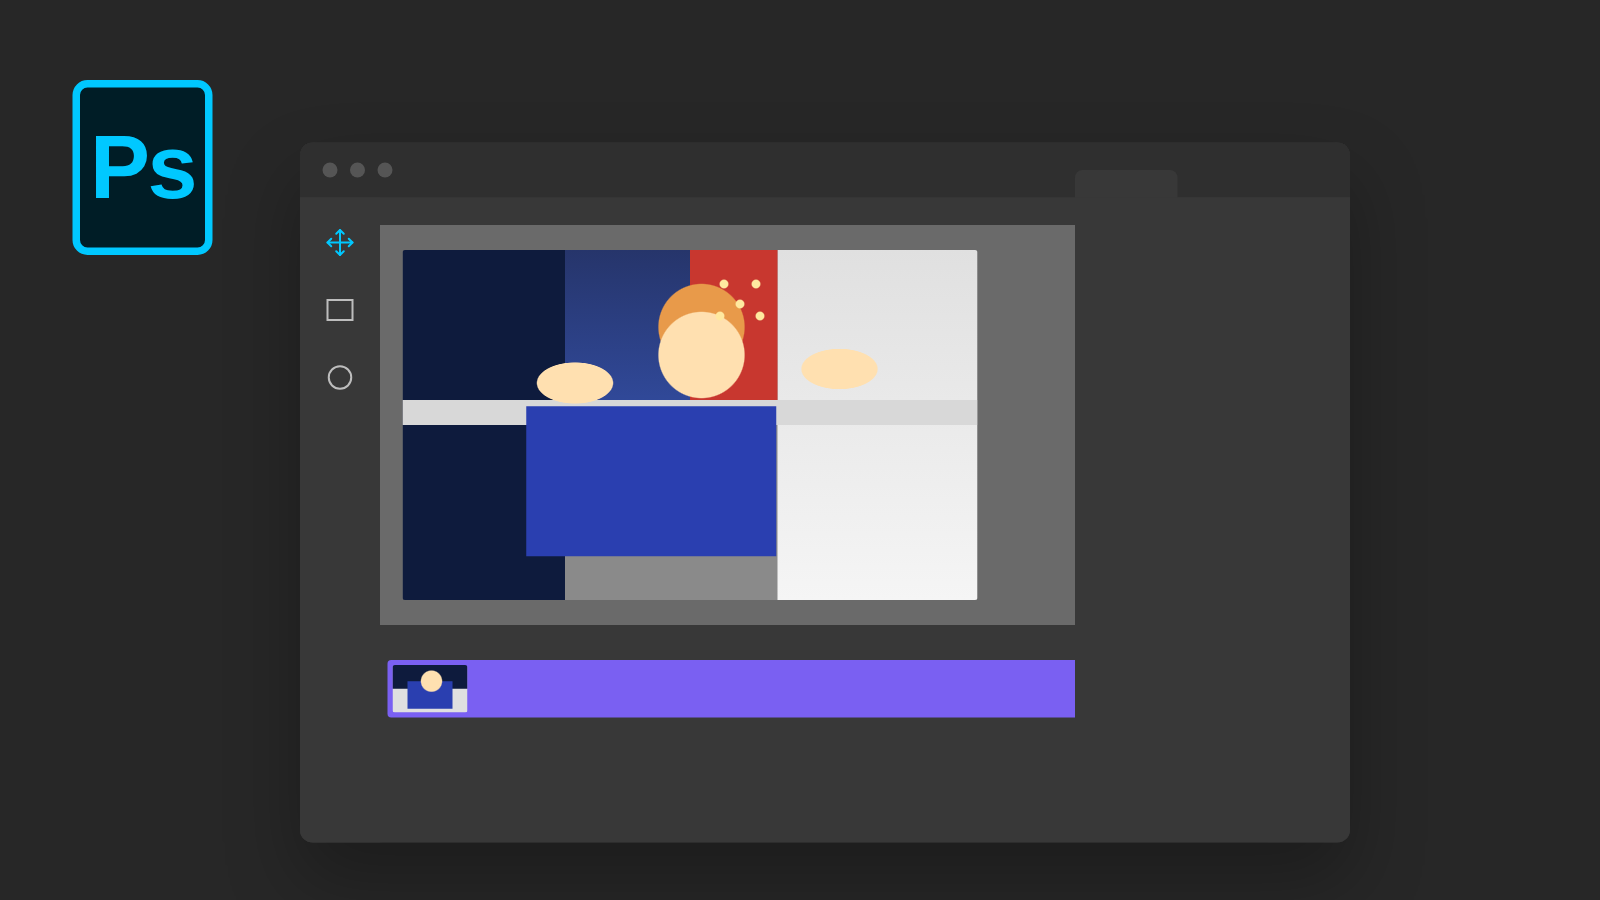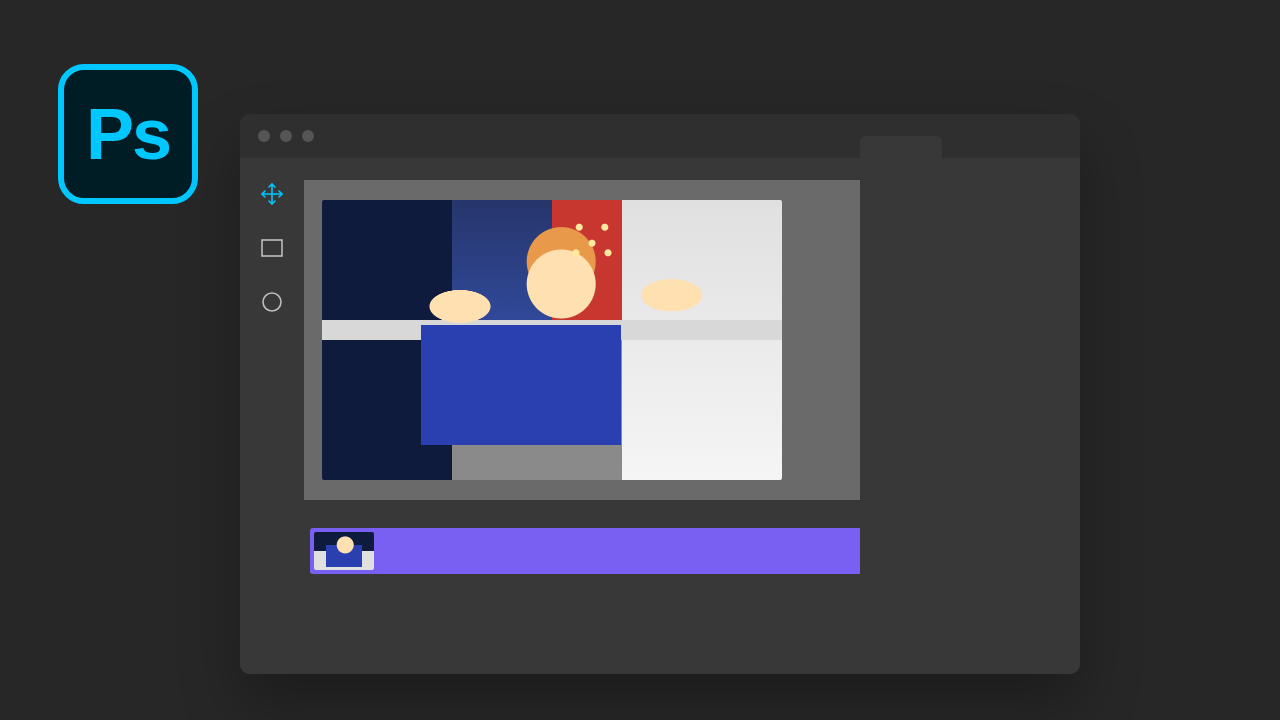--- a/index.html
+++ b/index.html
@@ -8,23 +8,23 @@
     background: #272727;
     font-family: -apple-system, Helvetica, Arial, sans-serif;
     position: relative;
   }
 
   
   .app-logo {
     position: absolute;
     top: 64px;
     left: 58px;
-    width: 140px;
+    width: 112px;
     height: 140px;
-    border-radius: 26px;
+    border-radius: 12px;
     border: 6px solid #00c8ff;
     background: #001d26;
     display: flex;
     align-items: center;
     justify-content: center;
   }
   .app-logo .glyph {
     color: #00c8ff;
     font-weight: 800;
     font-size: 72px;

